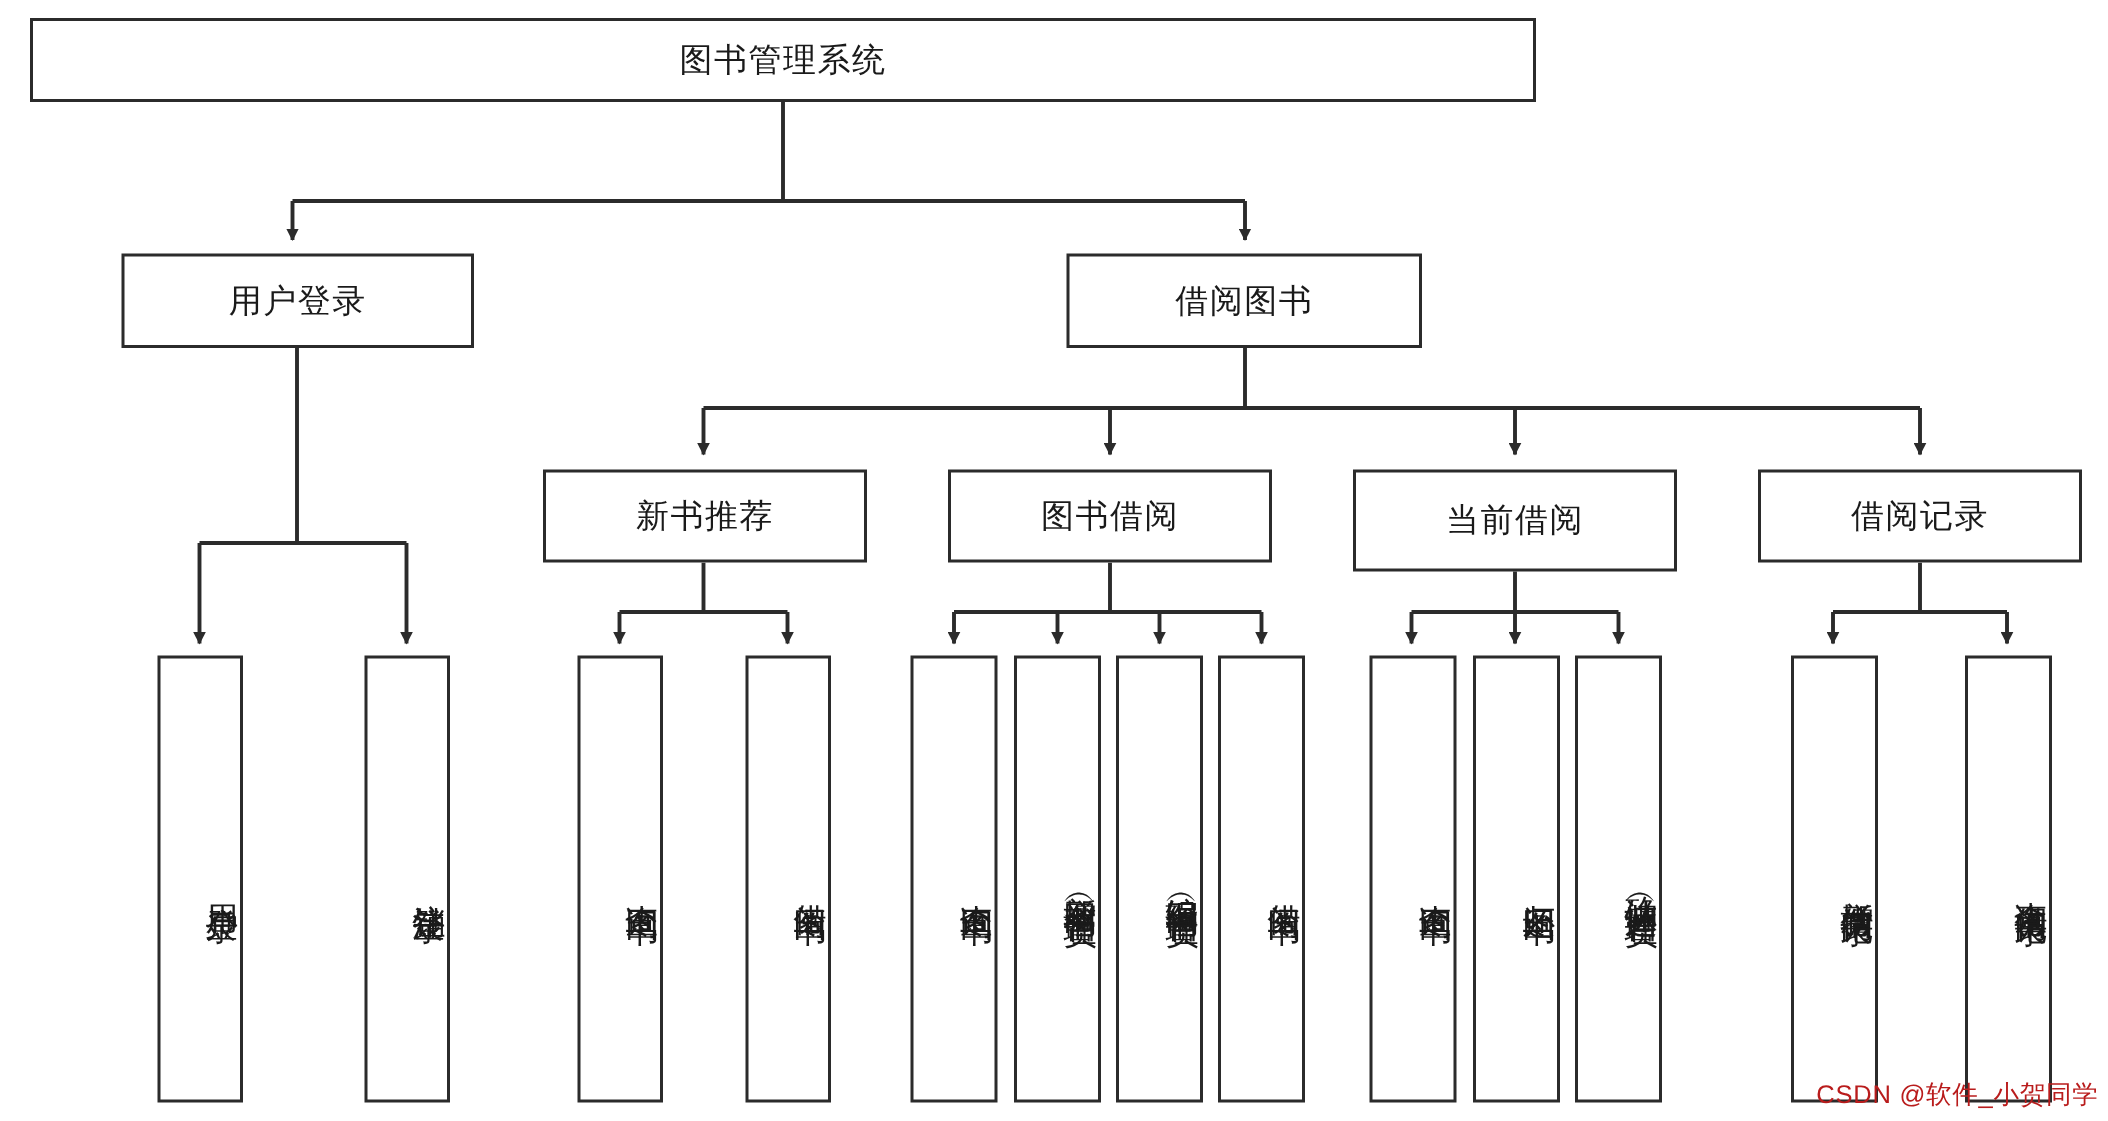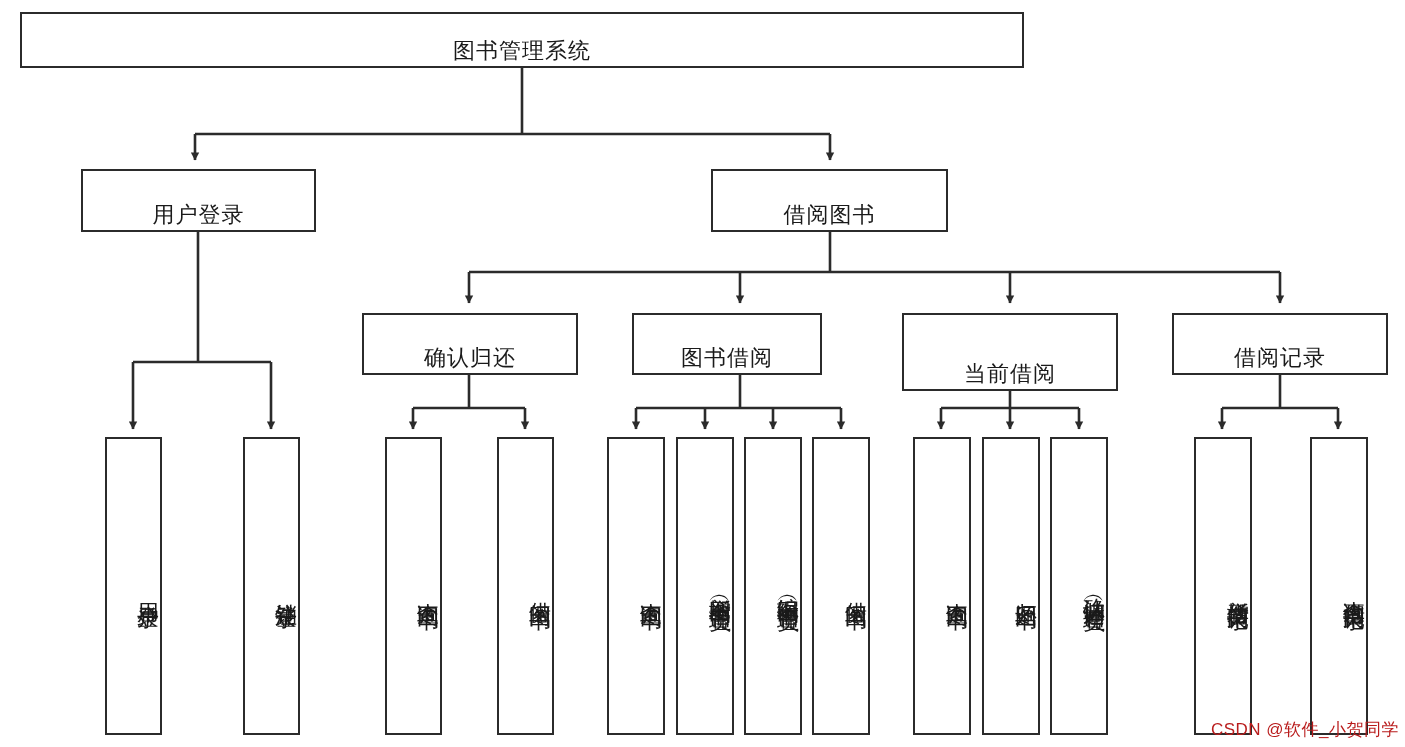--- a/index.html
+++ b/index.html
@@ -33,21 +33,20 @@
     background: #ffffff;
     border: 2px solid #2b2b2b;
     display: flex;
     align-items: center;
     justify-content: center;
     color: #1a1a1a;
   }
   .node.horizontal {
     font-size: 22px;
     letter-spacing: 1px;
-    align-items: flex-end;
   }
   .node.root {
     font-size: 22px;
   }
   .node.vertical {
     writing-mode: vertical-rl;
     text-orientation: upright;
     font-size: 22px;
     line-height: 1.06;
     letter-spacing: 2px;
@@ -129,26 +128,26 @@
   </div>
 
   <div class="node horizontal" style="left:81px; top:169px; width:235px; height:63px;">
     <span class="node-label">用户登录</span>
   </div>
   <div class="node horizontal" style="left:711px; top:169px; width:237px; height:63px;">
     <span class="node-label">借阅图书</span>
   </div>
 
   <div class="node horizontal" style="left:362px; top:313px; width:216px; height:62px;">
-    <span class="node-label">确认归还</span>
+    <span class="node-label">新书推荐</span>
   </div>
-  <div class="node horizontal" style="left:632px; top:313px; width:190px; height:62px;">
+  <div class="node horizontal" style="left:632px; top:313px; width:216px; height:62px;">
     <span class="node-label">图书借阅</span>
   </div>
-  <div class="node horizontal" style="left:902px; top:313px; width:216px; height:78px;">
+  <div class="node horizontal" style="left:902px; top:313px; width:216px; height:68px;">
     <span class="node-label">当前借阅</span>
   </div>
   <div class="node horizontal" style="left:1172px; top:313px; width:216px; height:62px;">
     <span class="node-label">借阅记录</span>
   </div>
 
   <div class="node vertical" style="left:105px; top:437px; width:57px; height:298px;">
     <span class="node-label">用户登录</span>
   </div>
   <div class="node vertical" style="left:243px; top:437px; width:57px; height:298px;">

